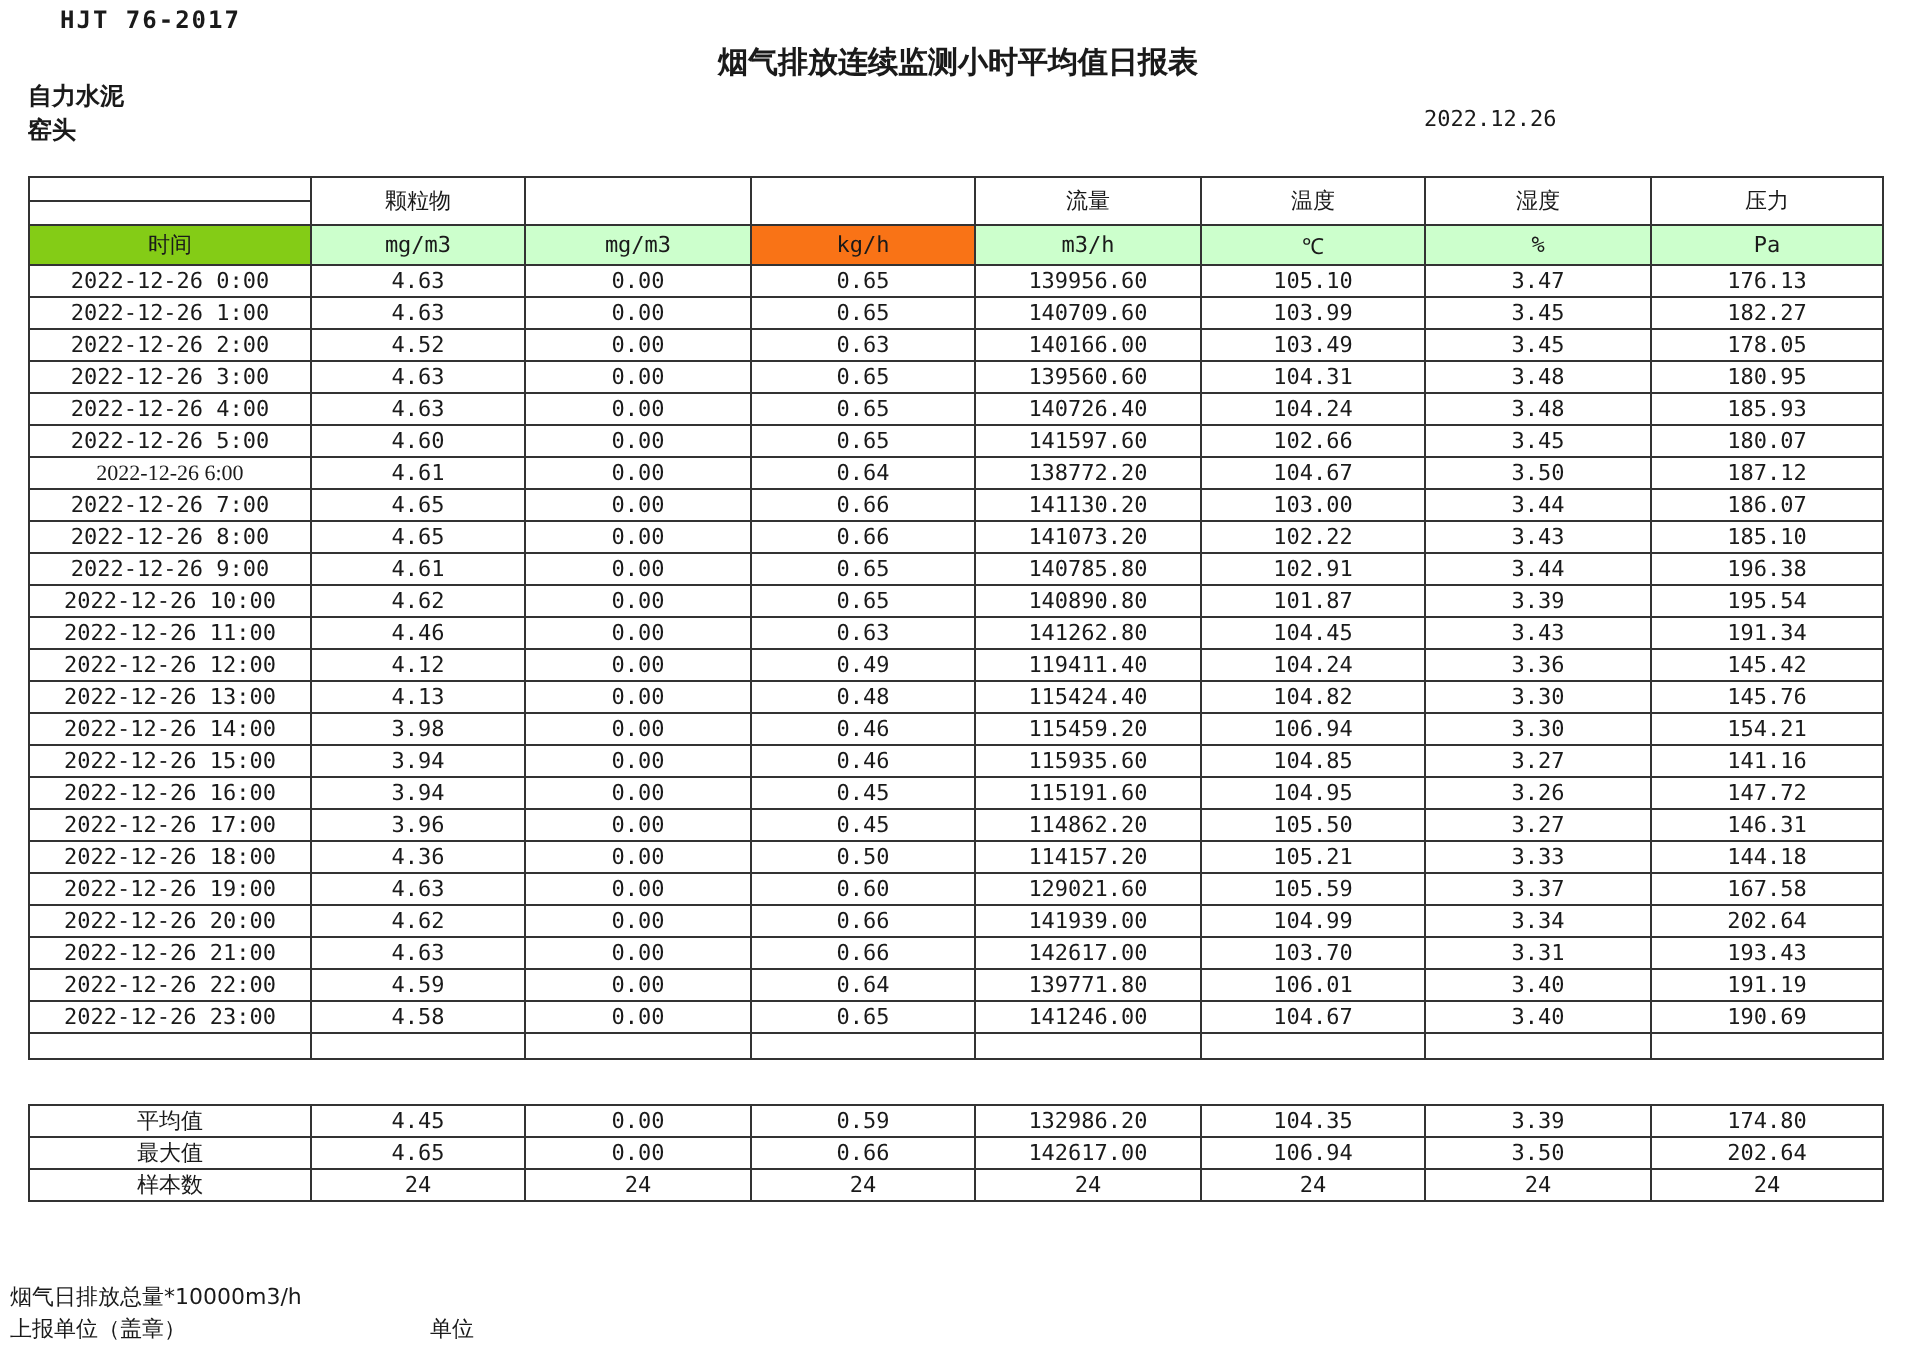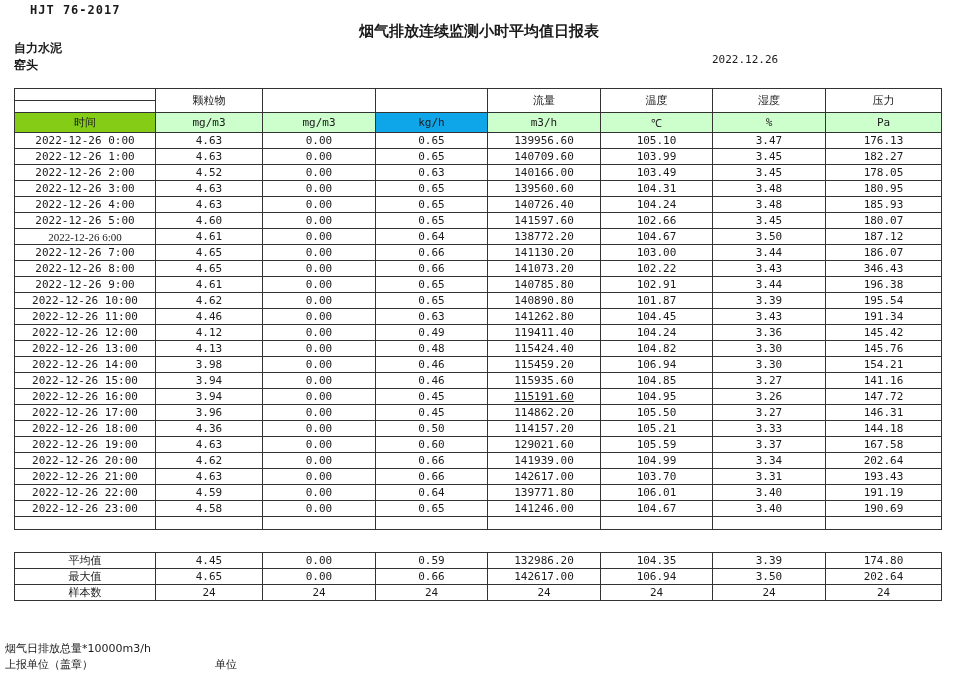--- a/index.html
+++ b/index.html
@@ -85,21 +85,21 @@
         <td class="param-cell" rowspan="2" style="border-color: rgb(51, 51, 51);">湿度</td>
         <td class="param-cell" rowspan="2" style="border-color: rgb(51, 51, 51);">压力</td>
       </tr>
       <tr class="hdr-split">
         <td style="border-color: rgb(51, 51, 51);"></td>
       </tr>
       <tr class="unit-row">
         <td class="label-cell" style="background: #84cc16; border-color: rgb(51, 51, 51);">时间</td>
         <td style="background: rgb(204, 255, 204); border-color: rgb(51, 51, 51);">mg/m3</td>
         <td style="background: rgb(204, 255, 204); border-color: rgb(51, 51, 51);">mg/m3</td>
-        <td style="background: #0ea5e9; border-color: rgb(51, 51, 51); text-align: center;">kg/h</td>
+        <td style="background: #f97316; border-color: rgb(51, 51, 51); text-align: center;">kg/h</td>
         <td style="background: rgb(204, 255, 204); border-color: rgb(51, 51, 51);">m3/h</td>
         <td style="background: rgb(204, 255, 204); border-color: rgb(51, 51, 51);">℃</td>
         <td style="background: rgb(204, 255, 204); border-color: rgb(51, 51, 51);">%</td>
         <td style="background: rgb(204, 255, 204); border-color: rgb(51, 51, 51);">Pa</td>
       </tr>
     </thead>
     <tbody id="data-body">
         <tr>
           <td style="border-color: rgb(51, 51, 51);">2022-12-26 0:00</td>
           <td style="border-color: rgb(51, 51, 51);">4.63</td>
@@ -181,21 +181,21 @@
           <td style="border-color: rgb(51, 51, 51);">186.07</td>
         </tr>
         <tr>
           <td style="border-color: rgb(51, 51, 51);">2022-12-26 8:00</td>
           <td style="border-color: rgb(51, 51, 51);">4.65</td>
           <td style="border-color: rgb(51, 51, 51);">0.00</td>
           <td style="border-color: rgb(51, 51, 51);">0.66</td>
           <td style="border-color: rgb(51, 51, 51);">141073.20</td>
           <td style="border-color: rgb(51, 51, 51);">102.22</td>
           <td style="border-color: rgb(51, 51, 51);">3.43</td>
-          <td style="border-color: rgb(51, 51, 51);">346.43</td>
+          <td style="border-color: rgb(51, 51, 51);">185.10</td>
         </tr>
         <tr>
           <td style="border-color: rgb(51, 51, 51);">2022-12-26 9:00</td>
           <td style="border-color: rgb(51, 51, 51);">4.61</td>
           <td style="border-color: rgb(51, 51, 51);">0.00</td>
           <td style="border-color: rgb(51, 51, 51);">0.65</td>
           <td style="border-color: rgb(51, 51, 51);">140785.80</td>
           <td style="border-color: rgb(51, 51, 51);">102.91</td>
           <td style="border-color: rgb(51, 51, 51);">3.44</td>
           <td style="border-color: rgb(51, 51, 51);">196.38</td>
@@ -258,21 +258,21 @@
           <td style="border-color: rgb(51, 51, 51);">115935.60</td>
           <td style="border-color: rgb(51, 51, 51);">104.85</td>
           <td style="border-color: rgb(51, 51, 51);">3.27</td>
           <td style="border-color: rgb(51, 51, 51);">141.16</td>
         </tr>
         <tr>
           <td style="border-color: rgb(51, 51, 51);">2022-12-26 16:00</td>
           <td style="border-color: rgb(51, 51, 51);">3.94</td>
           <td style="border-color: rgb(51, 51, 51);">0.00</td>
           <td style="border-color: rgb(51, 51, 51);">0.45</td>
-          <td style="border-color: rgb(51, 51, 51); text-decoration: underline;">115191.60</td>
+          <td style="border-color: rgb(51, 51, 51);">115191.60</td>
           <td style="border-color: rgb(51, 51, 51);">104.95</td>
           <td style="border-color: rgb(51, 51, 51);">3.26</td>
           <td style="border-color: rgb(51, 51, 51);">147.72</td>
         </tr>
         <tr>
           <td style="border-color: rgb(51, 51, 51);">2022-12-26 17:00</td>
           <td style="border-color: rgb(51, 51, 51);">3.96</td>
           <td style="border-color: rgb(51, 51, 51);">0.00</td>
           <td style="border-color: rgb(51, 51, 51);">0.45</td>
           <td style="border-color: rgb(51, 51, 51);">114862.20</td>

